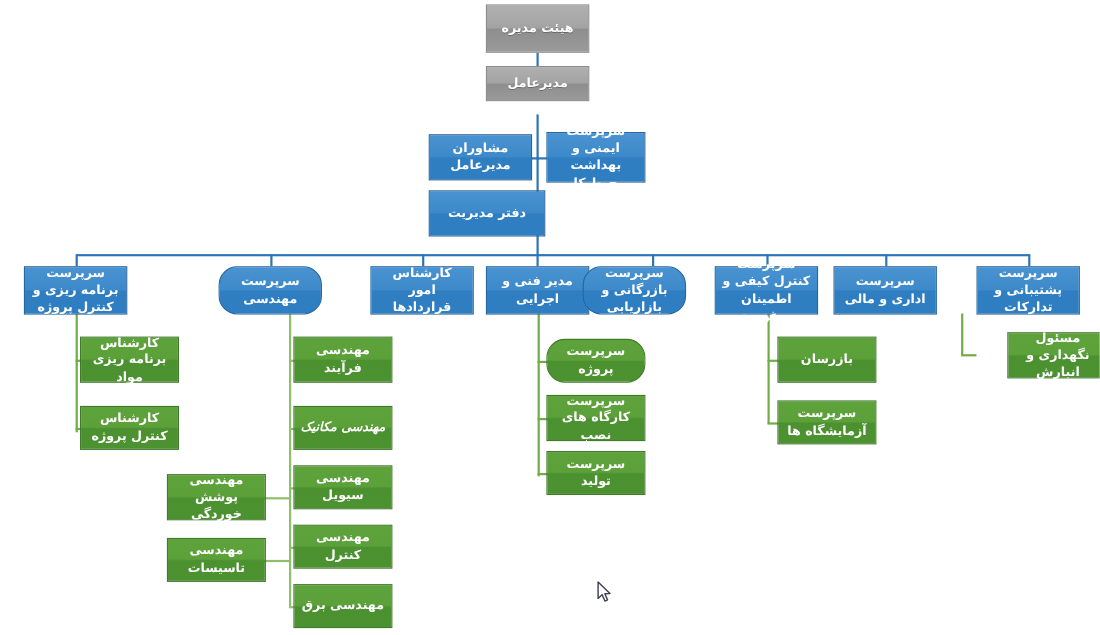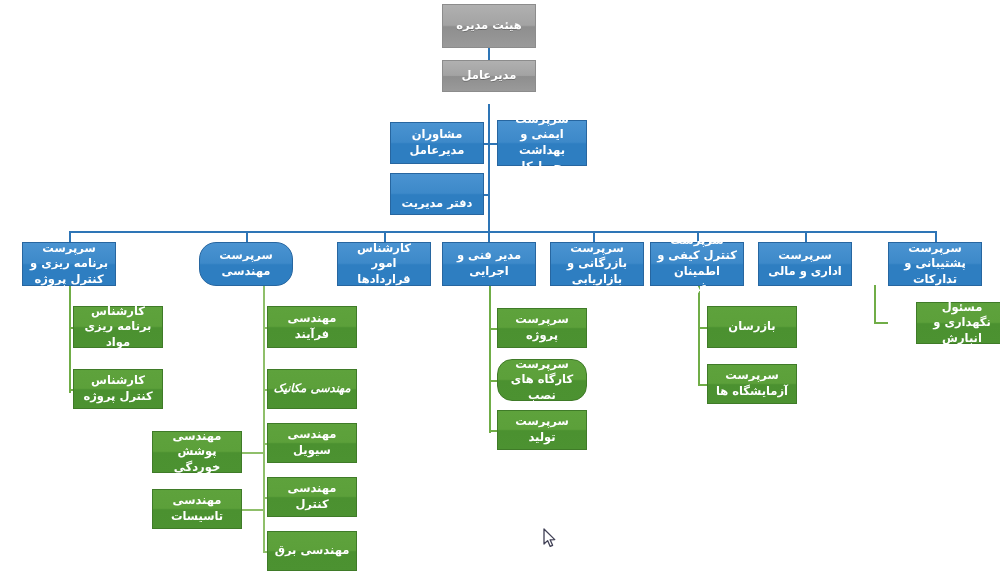--- a/index.html
+++ b/index.html
@@ -127,21 +127,21 @@
   </div>
 
   <div class="node grey" style="left:442px; top:60px; width:94px; height:32px;">
     <span>مدیرعامل</span>
   </div>
 
   <div class="node blue" style="left:390px; top:122px; width:94px; height:42px;">
     <span>مشاوران مدیرعامل</span>
   </div>
 
-  <div class="node blue" style="left:390px; top:173px; width:94px; height:42px;align-items:flex-end;">
+  <div class="node blue" style="left:390px; top:173px; width:106px; height:42px;">
     <span>دفتر مدیریت</span>
   </div>
 
   <div class="node blue" style="left:497px; top:120px; width:90px; height:46px;text-align:center;">
     <span>سرپرست ایمنی و بهداشت محیط کار</span>
   </div>
 
   <div class="node blue" style="left:22px; top:242px; width:94px; height:44px;">
     <span>سرپرست برنامه ریزی و کنترل پروژه</span>
   </div>
@@ -151,21 +151,21 @@
   </div>
 
   <div class="node blue" style="left:337px; top:242px; width:94px; height:44px;">
     <span>کارشناس امور قراردادها</span>
   </div>
 
   <div class="node blue" style="left:442px; top:242px; width:94px; height:44px;">
     <span>مدیر فنی و اجرایی</span>
   </div>
 
-  <div class="node blue" style="left:550px; top:242px; width:94px; height:44px;">
+  <div class="node blue" style="left:530px; top:242px; width:94px; height:44px;border-radius:17px;">
     <span>سرپرست بازرگانی و بازاریابی</span>
   </div>
 
   <div class="node blue" style="left:650px; top:242px; width:94px; height:44px;">
     <span>سرپرست کنترل کیفی و اطمینان مرغوبیت</span>
   </div>
 
   <div class="node blue" style="left:758px; top:242px; width:94px; height:44px;">
     <span>سرپرست اداری و مالی</span>
   </div>
@@ -203,25 +203,25 @@
   </div>
 
   <div class="node green" style="left:152px; top:431px; width:90px; height:42px;">
     <span>مهندسی پوشش خوردگی</span>
   </div>
 
   <div class="node green" style="left:152px; top:489px; width:90px; height:40px;">
     <span>مهندسی تاسیسات</span>
   </div>
 
-  <div class="node green" style="left:497px; top:308px; width:90px; height:40px;">
+  <div class="node green" style="left:497px; top:308px; width:90px; height:40px;border-radius:17px;">
     <span>سرپرست پروژه</span>
   </div>
 
-  <div class="node green" style="left:497px; top:359px; width:90px; height:42px;border-radius:15px;">
+  <div class="node green" style="left:497px; top:359px; width:90px; height:42px;">
     <span>سرپرست کارگاه های نصب</span>
   </div>
 
   <div class="node green" style="left:497px; top:410px; width:90px; height:40px;">
     <span>سرپرست تولید</span>
   </div>
 
   <div class="node green" style="left:707px; top:306px; width:90px; height:42px;">
     <span>بازرسان</span>
   </div>

